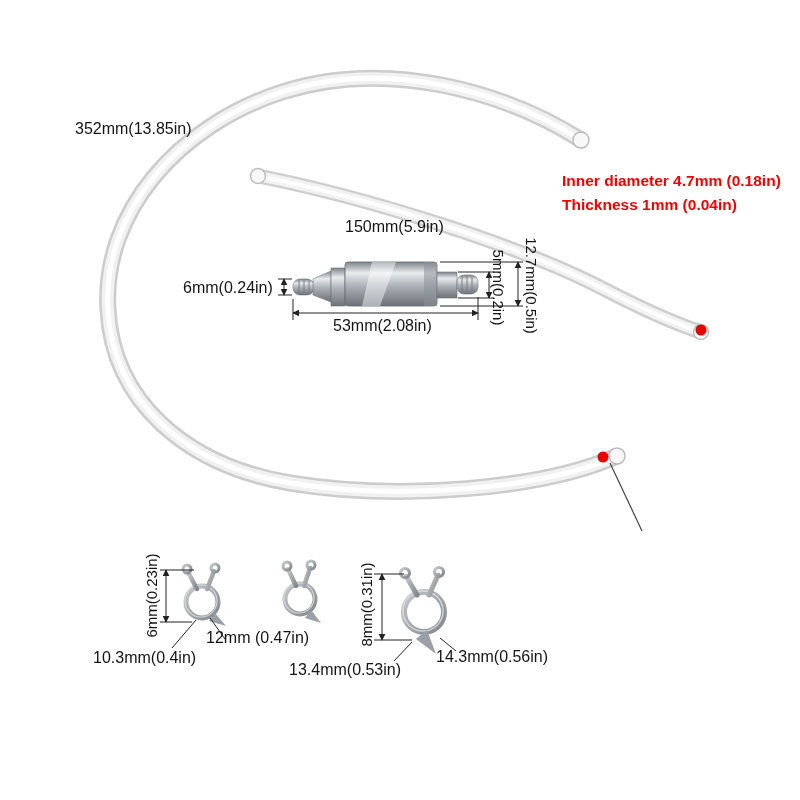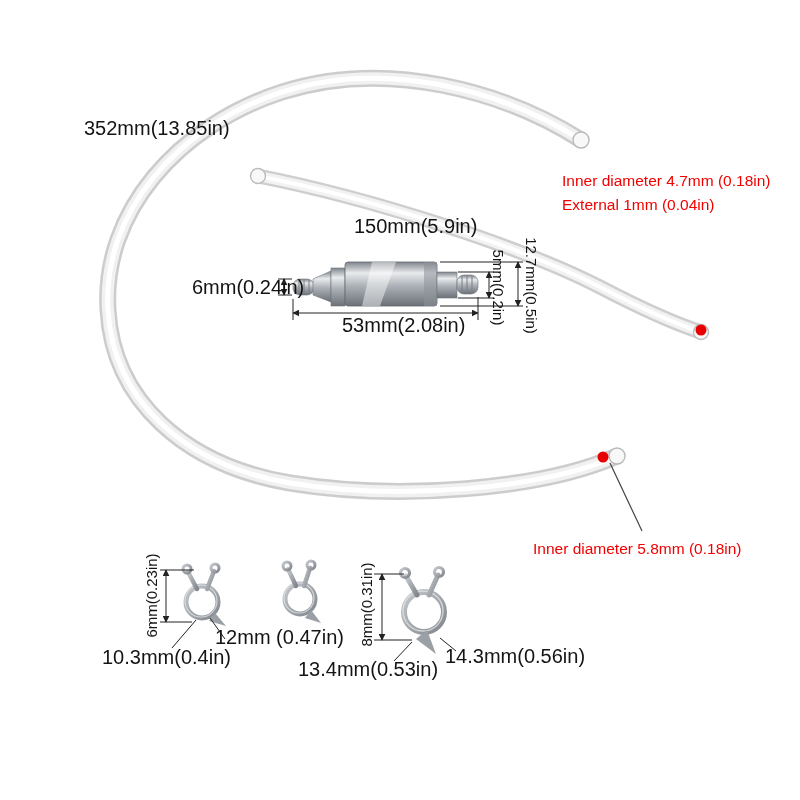--- a/index.html
+++ b/index.html
@@ -2,32 +2,31 @@
 <html><head>
 <meta charset="utf-8">
 <style>
   html,body{margin:0;padding:0;background:#ffffff;}
   .stage{
     position:relative;width:800px;height:800px;background:#ffffff;
     font-family:"Liberation Sans", sans-serif;overflow:hidden;
   }
   .stage svg{position:absolute;left:0;top:0;}
   .lbl{
-    position:absolute;font-size:20px;color:#141414;white-space:nowrap;
+    position:absolute;font-size:16px;color:#141414;white-space:nowrap;
     line-height:17px;
-    margin-left:9px;
   }
   .vlbl{
     position:absolute;font-size:15px;color:#141414;white-space:nowrap;
     text-align:center;line-height:17px;
   }
   .rot90{transform:rotate(90deg);}
   .rotn90{transform:rotate(-90deg);}
   .spec{
-    position:absolute;color:#f20000;font-size:15.5px;font-weight:400;
+    position:absolute;color:#f20000;font-size:15.5px;font-weight:700;
     line-height:24px;white-space:nowrap;
   }
   
   .l-352{left:75px;top:120px}
   .l-150{left:345px;top:218px}
   .l-6{left:183px;top:279px}
   .l-53{left:333px;top:317px}
   .l-5{left:458px;top:279px;width:80px}
   .l-127{left:478px;top:277px;width:106px}
   .c-6{left:104px;top:587px;width:94px}
@@ -180,20 +179,19 @@
 
   <div class="vlbl rotn90 c-6">6mm(0.23in)</div>
   <div class="lbl c-103">10.3mm(0.4in)</div>
   <div class="lbl c-12">12mm (0.47in)</div>
   <div class="vlbl rotn90 c-8">8mm(0.31in)</div>
   <div class="lbl c-134">13.4mm(0.53in)</div>
   <div class="lbl c-143">14.3mm(0.56in)</div>
 
   <div class="spec spec-top">
     <div>Inner diameter 4.7mm (0.18in)</div>
-    <div>External 1mm (0.04in)</div>
+    <div>Thickness 1mm (0.04in)</div>
   </div>
 
   <div class="spec spec-bottom">
-    <div>Inner diameter 5.8mm (0.18in)</div>
   </div>
 
 </div>
 
 </body></html>

